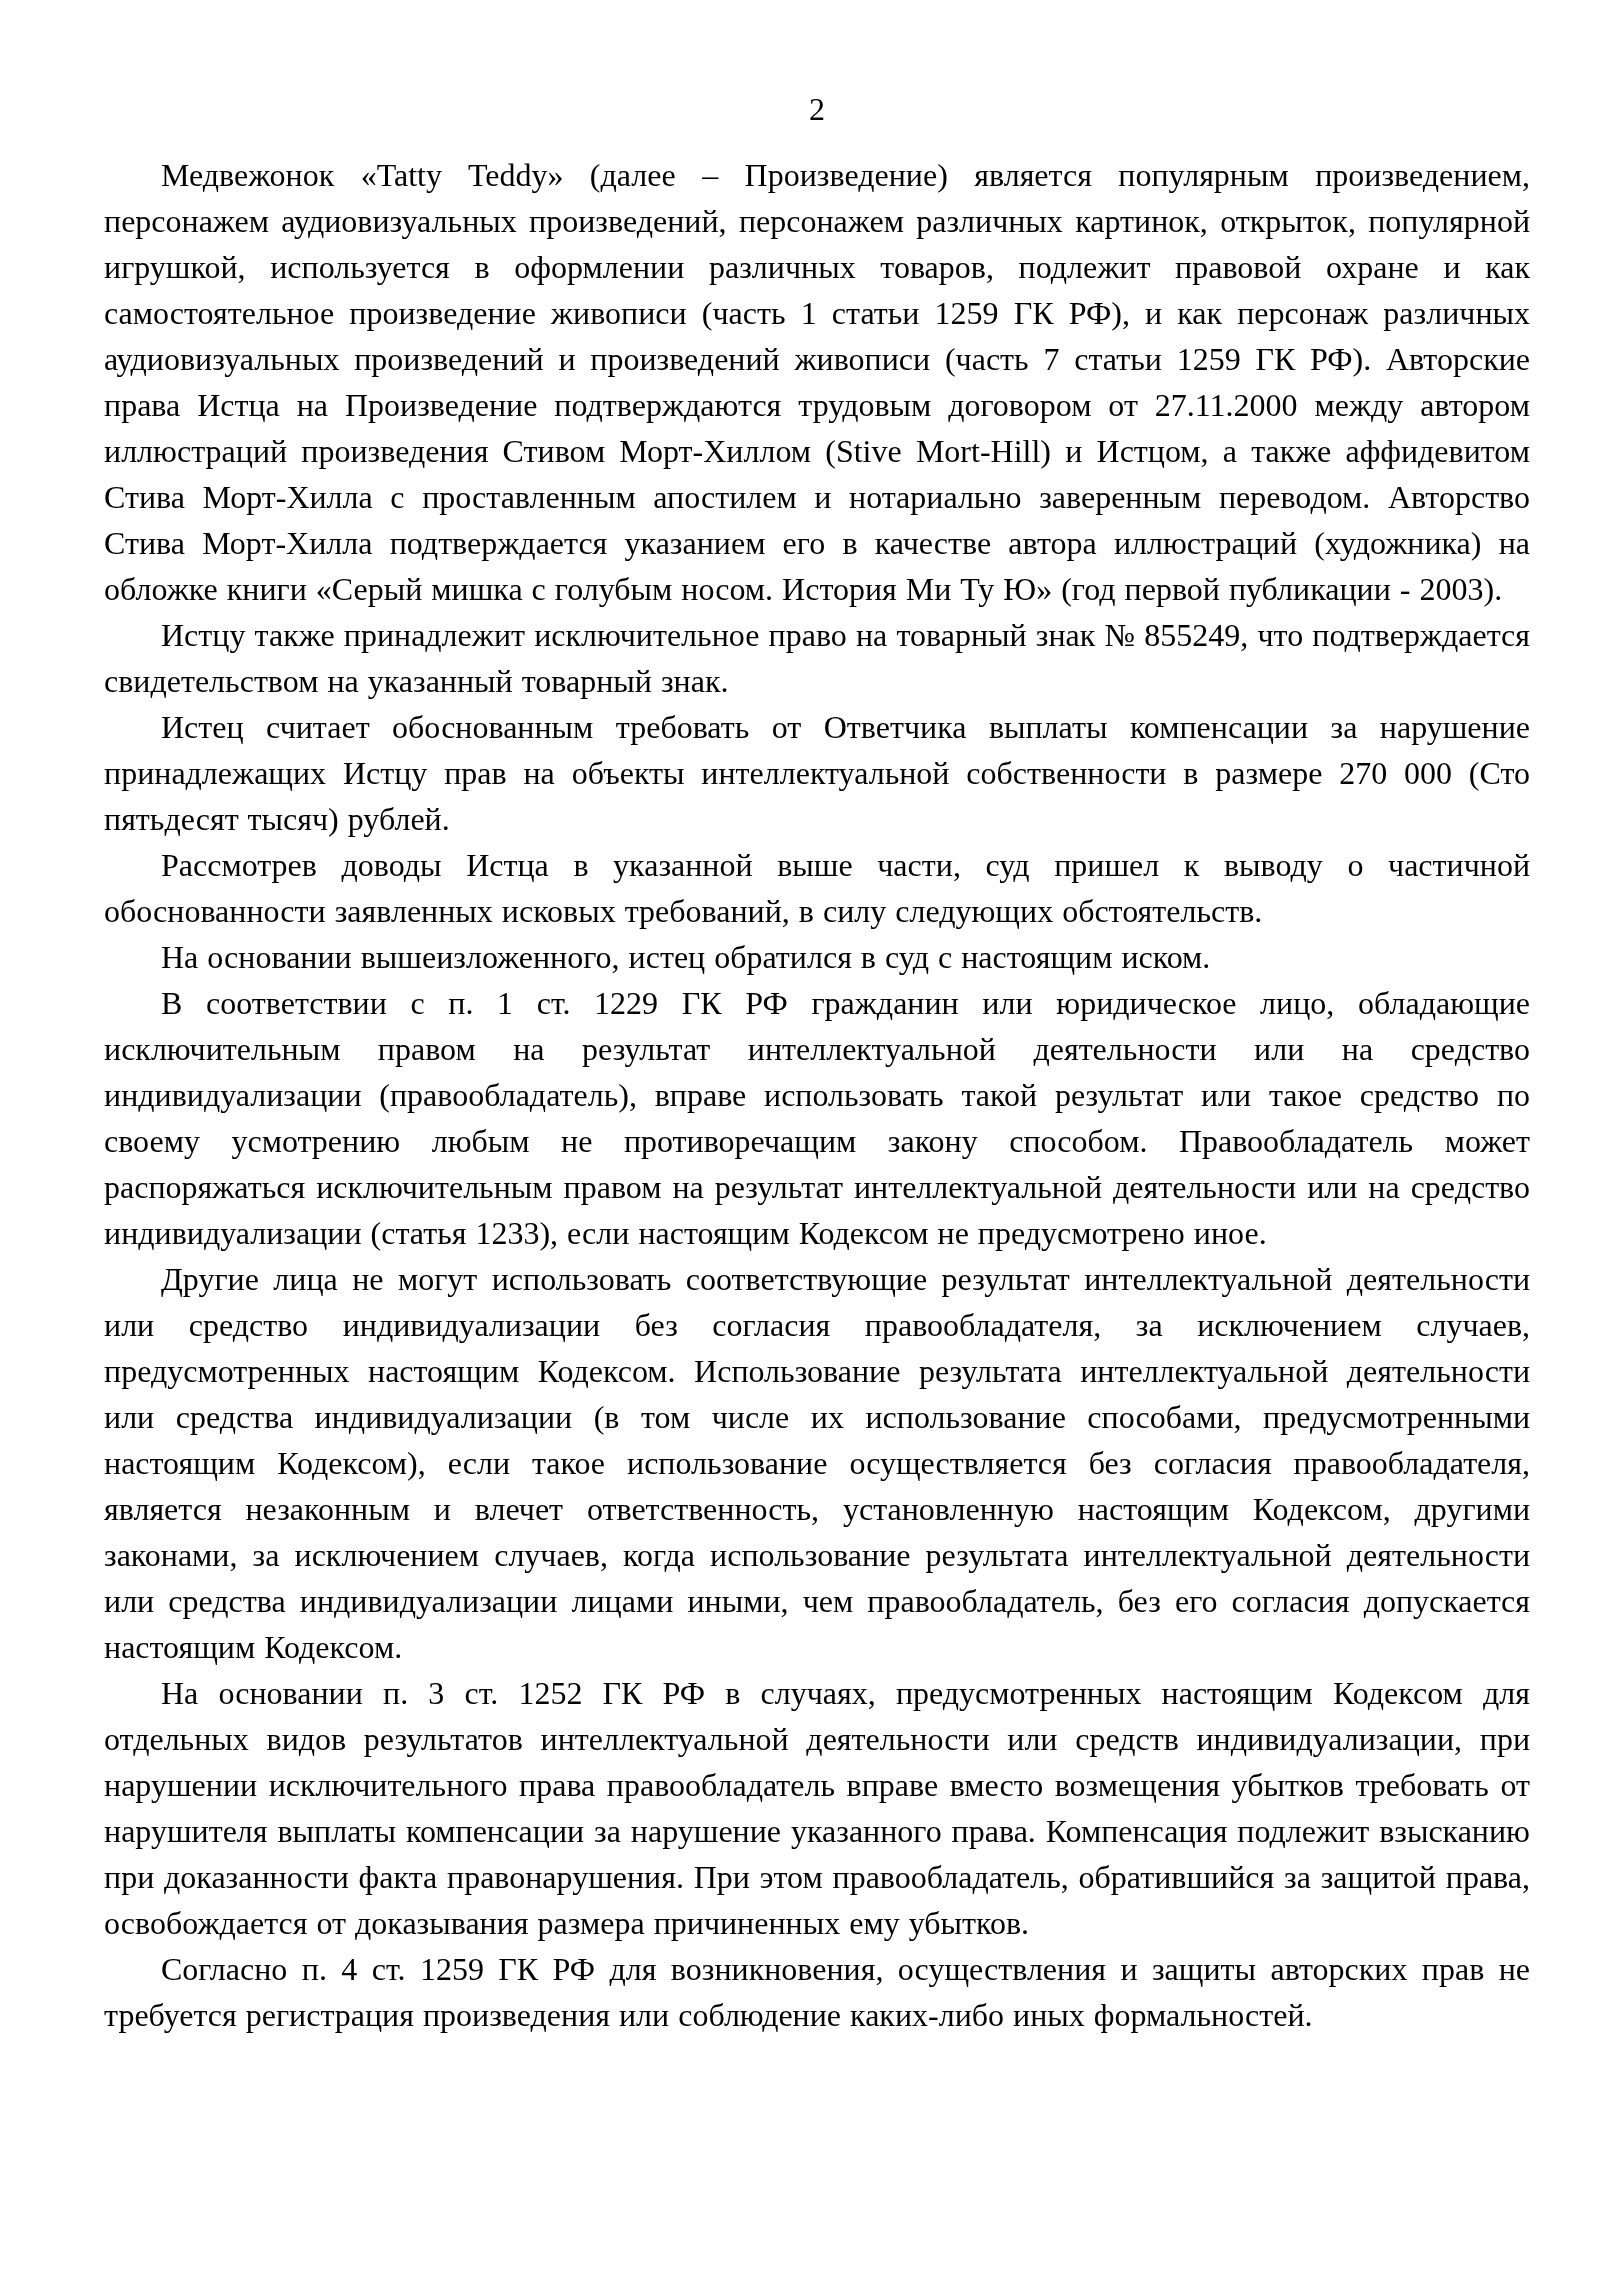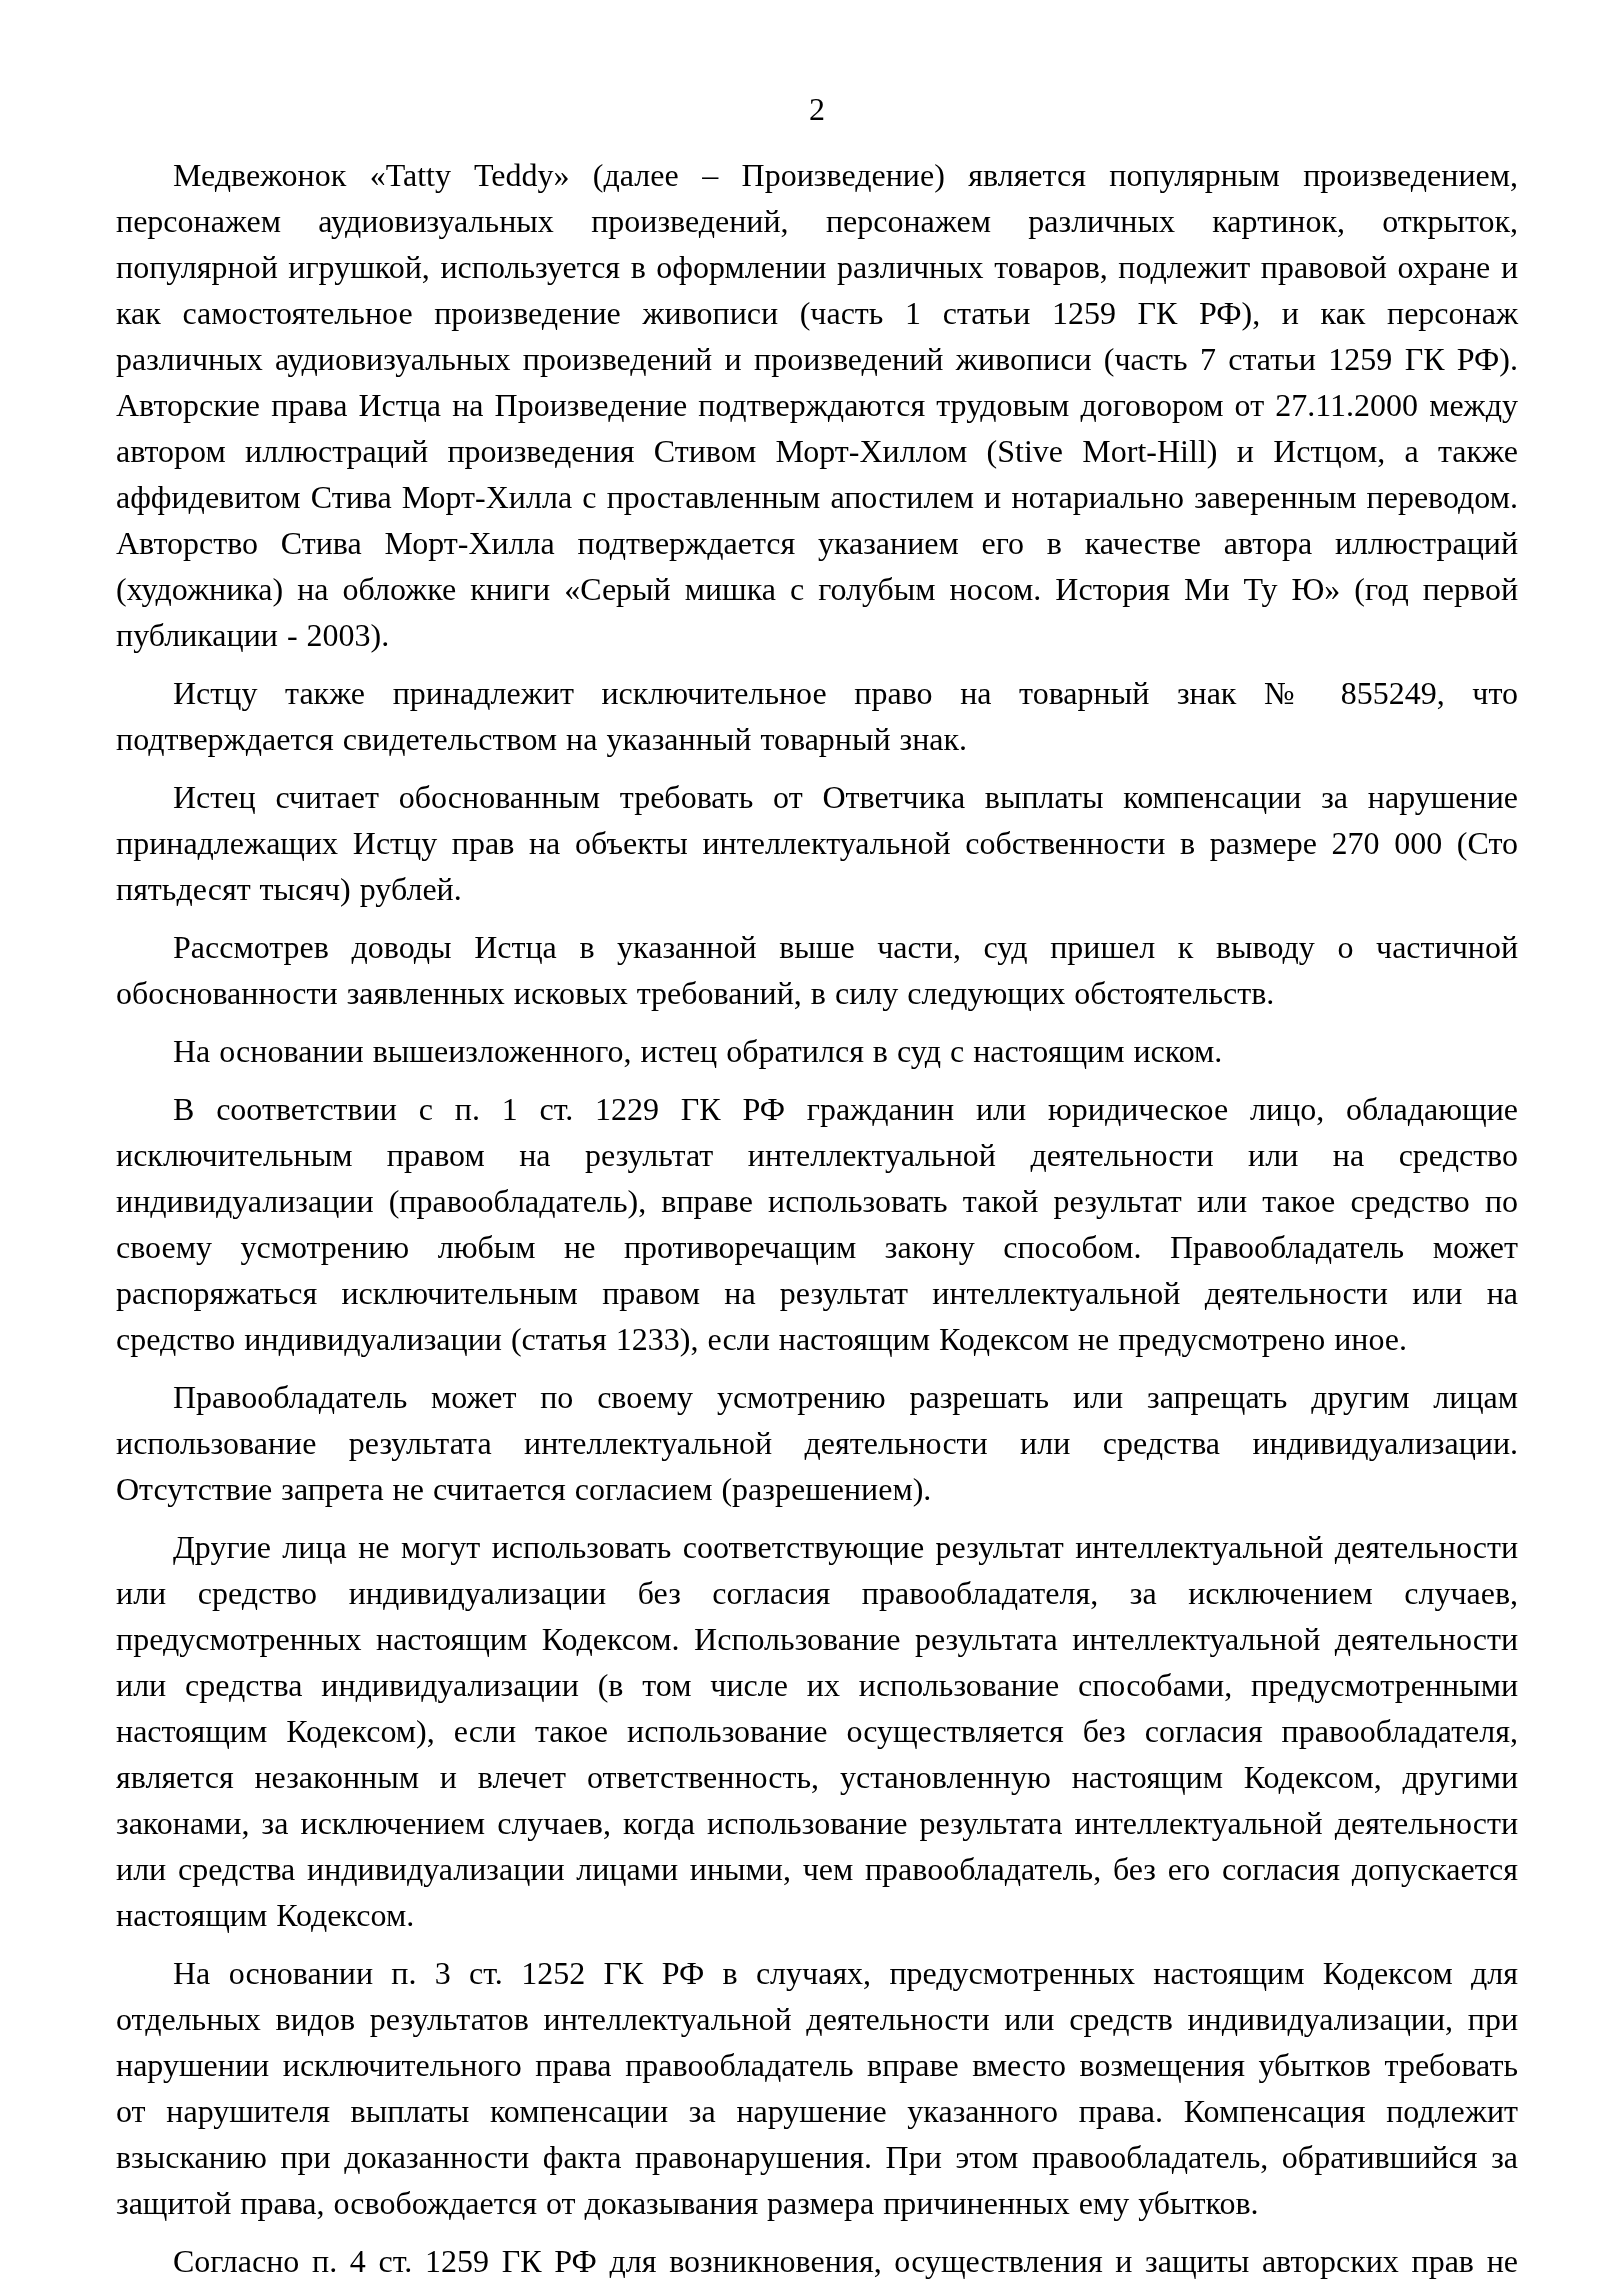--- a/index.html
+++ b/index.html
@@ -20,37 +20,36 @@
     overflow: hidden;
   }
   .page-number {
     text-align: center;
     font-weight: 400;
     margin-bottom: 19.6px;
   }
   .body-text p {
     text-align: justify;
     text-indent: 57px;
-    margin: 12px;
+    margin: 0;
     word-spacing: 1px;
   }
 </style>
 </head>
 <body>
 
 <div class="page">
   <div class="page-number">2</div>
 
   <div class="body-text">
     <p>Медвежонок «Tatty Teddy» (далее – Произведение) является популярным произведением, персонажем аудиовизуальных произведений, персонажем различных картинок, открыток, популярной игрушкой, используется в оформлении различных товаров, подлежит правовой охране и как самостоятельное произведение живописи (часть 1 статьи 1259 ГК РФ), и как персонаж различных аудиовизуальных произведений и произведений живописи (часть 7 статьи 1259 ГК РФ). Авторские права Истца на Произведение подтверждаются трудовым договором от 27.11.2000 между автором иллюстраций произведения Стивом Морт-Хиллом (Stive Mort-Hill) и Истцом, а также аффидевитом Стива Морт-Хилла с проставленным апостилем и нотариально заверенным переводом. Авторство Стива Морт-Хилла подтверждается указанием его в качестве автора иллюстраций (художника) на обложке книги «Серый мишка с голубым носом. История Ми Ту Ю» (год первой публикации - 2003).</p>
     <p>Истцу также принадлежит исключительное право на товарный знак № 855249, что подтверждается свидетельством на указанный товарный знак.</p>
     <p>Истец считает обоснованным требовать от Ответчика выплаты компенсации за нарушение принадлежащих Истцу прав на объекты интеллектуальной собственности в размере 270 000 (Сто пятьдесят тысяч) рублей.</p>
     <p>Рассмотрев доводы Истца в указанной выше части, суд пришел к выводу о частичной обоснованности заявленных исковых требований, в силу следующих обстоятельств.</p>
     <p>На основании вышеизложенного, истец обратился в суд с настоящим иском.</p>
     <p>В соответствии с п. 1 ст. 1229 ГК РФ гражданин или юридическое лицо, обладающие исключительным правом на результат интеллектуальной деятельности или на средство индивидуализации (правообладатель), вправе использовать такой результат или такое средство по своему усмотрению любым не противоречащим закону способом. Правообладатель может распоряжаться исключительным правом на результат интеллектуальной деятельности или на средство индивидуализации (статья 1233), если настоящим Кодексом не предусмотрено иное.</p>
-    <p>Правообладатель может по своему усмотрению разрешать или запрещать другим лицам использование результата интеллектуальной деятельности или средства индивидуализации. Отсутствие запрета не считается согласием (разрешением).</p>
     <p>Другие лица не могут использовать соответствующие результат интеллектуальной деятельности или средство индивидуализации без согласия правообладателя, за исключением случаев, предусмотренных настоящим Кодексом. Использование результата интеллектуальной деятельности или средства индивидуализации (в том числе их использование способами, предусмотренными настоящим Кодексом), если такое использование осуществляется без согласия правообладателя, является незаконным и влечет ответственность, установленную настоящим Кодексом, другими законами, за исключением случаев, когда использование результата интеллектуальной деятельности или средства индивидуализации лицами иными, чем правообладатель, без его согласия допускается настоящим Кодексом.</p>
     <p>На основании п. 3 ст. 1252 ГК РФ в случаях, предусмотренных настоящим Кодексом для отдельных видов результатов интеллектуальной деятельности или средств индивидуализации, при нарушении исключительного права правообладатель вправе вместо возмещения убытков требовать от нарушителя выплаты компенсации за нарушение указанного права. Компенсация подлежит взысканию при доказанности факта правонарушения. При этом правообладатель, обратившийся за защитой права, освобождается от доказывания размера причиненных ему убытков.</p>
     <p>Согласно п. 4 ст. 1259 ГК РФ для возникновения, осуществления и защиты авторских прав не требуется регистрация произведения или соблюдение каких-либо иных формальностей.</p>
 
   </div>
 </div>
 
 
 </body></html>

